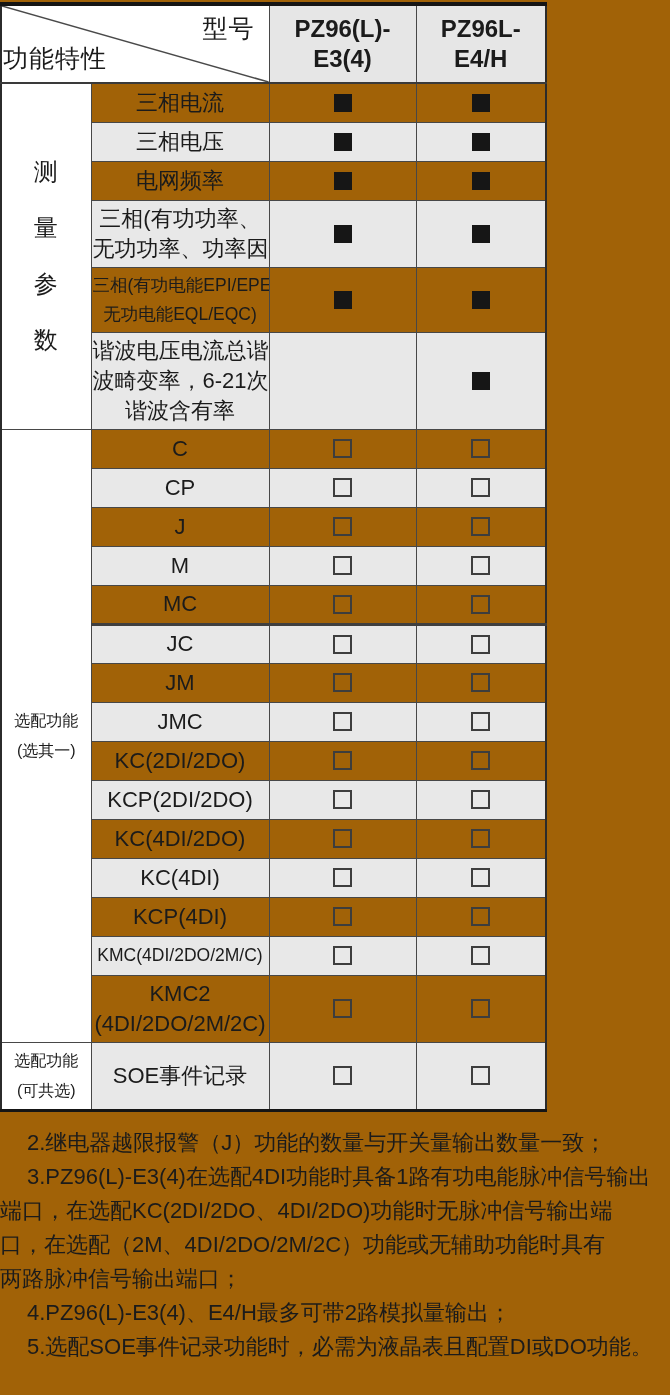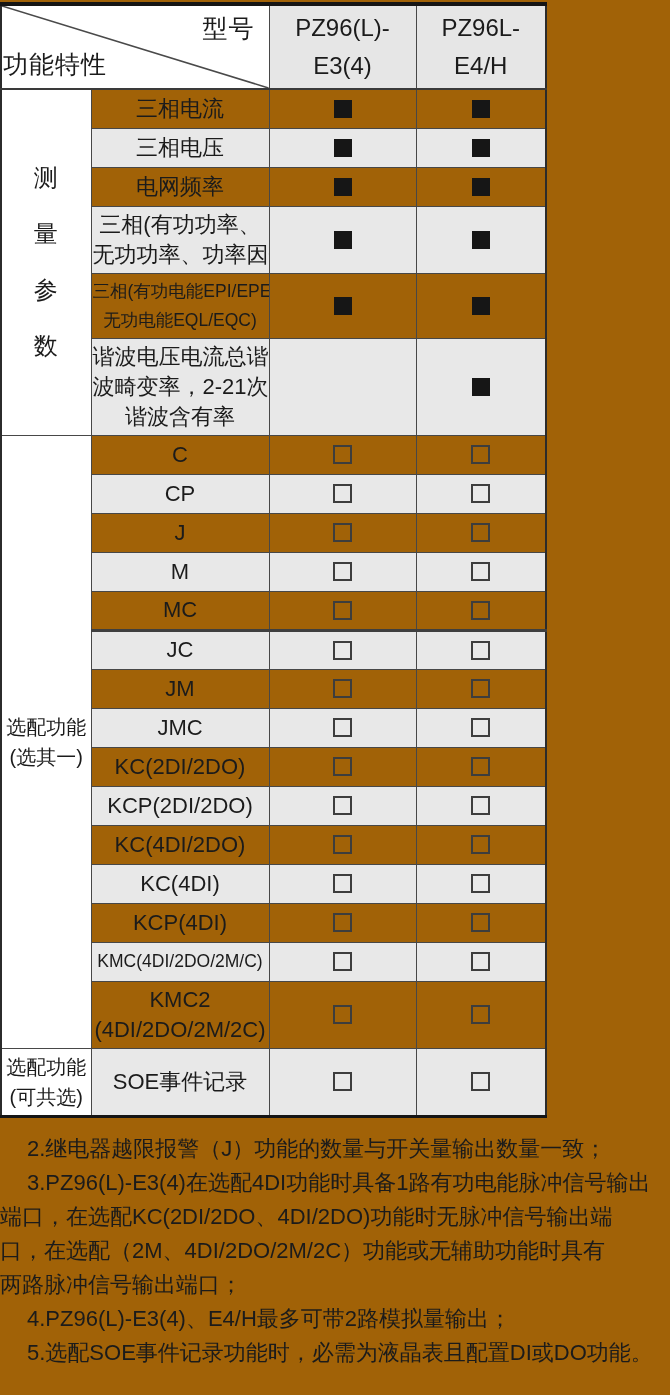--- a/index.html
+++ b/index.html
@@ -42,27 +42,28 @@
     position:absolute;top:6px;right:14px;
     font-size:25px;letter-spacing:1px;
   }
   .diag-bottom{
     position:absolute;bottom:7px;left:1px;
     font-size:25px;letter-spacing:1px;
   }
   .model{
     background:#e6e6e6;
     font-size:24px;
-    line-height:38px;
+    line-height:30px;
     white-space:pre;
     border-bottom:2px solid #3a3a3a;
+    font-weight:bold;
   }
   .group{
     background:#ffffff;
-    font-size:20px;
+    font-size:16px;
     line-height:30px;
     white-space:pre;
   }
   .group.vertical{
     font-size:24px;
     line-height:56px;
     letter-spacing:1px;
   }
   .feature{
     font-size:22px;
@@ -145,21 +146,21 @@
             <td class="val shaded"><span class="cb-filled"></span></td>
           </tr>
           <tr>
             <td class="feature small">三相(有功电能EPI/EPE、
 无功电能EQL/EQC)</td>
             <td class="val"><span class="cb-filled"></span></td>
             <td class="val"><span class="cb-filled"></span></td>
           </tr>
           <tr>
             <td class="feature shaded">谐波电压电流总谐
-波畸变率，2-21次
+波畸变率，6-21次
 谐波含有率</td>
             <td class="val shaded"></td>
             <td class="val shaded"><span class="cb-filled"></span></td>
           </tr>
           <tr>
             <td rowspan="15" class="group">选配功能
 (选其一)</td>
             <td class="feature">C</td>
             <td class="val"><span class="cb-empty"></span></td>
             <td class="val"><span class="cb-empty"></span></td>

